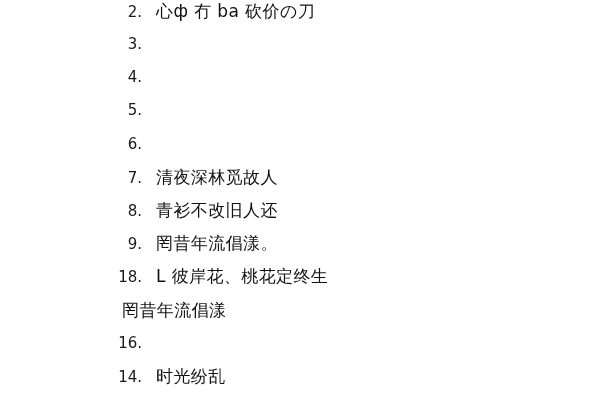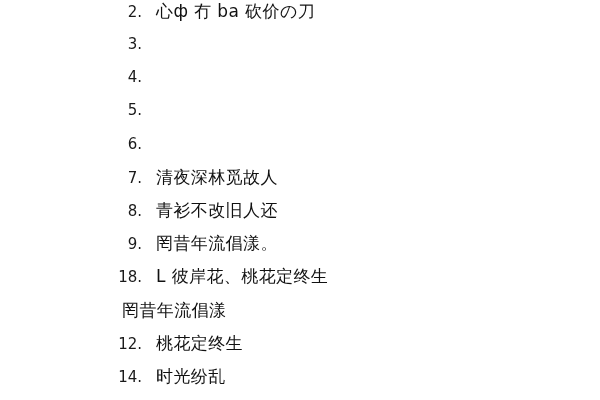--- a/index.html
+++ b/index.html
@@ -87,22 +87,21 @@
       <span class="text">罔昔年流倡漾。</span>
     </li>
     <li class="item">
       <span class="num">18.</span>
       <span class="text">ᒪ 彼岸花、桃花定终生</span>
     </li>
     <li class="item">
       <span class="text">罔昔年流倡漾</span>
     </li>
     <li class="item">
-      <span class="num">12.</span>
-      <span class="text">桃花定终生</span>
+      <span class="num">16.</span>
     </li>
     <li class="item">
       <span class="num">14.</span>
       <span class="text">时光纷乱</span>
     </li>
     <li class="item">
       <span class="num">14.</span>
       <span class="text">山有木兮木有枝</span>
     </li>
   </ul>

